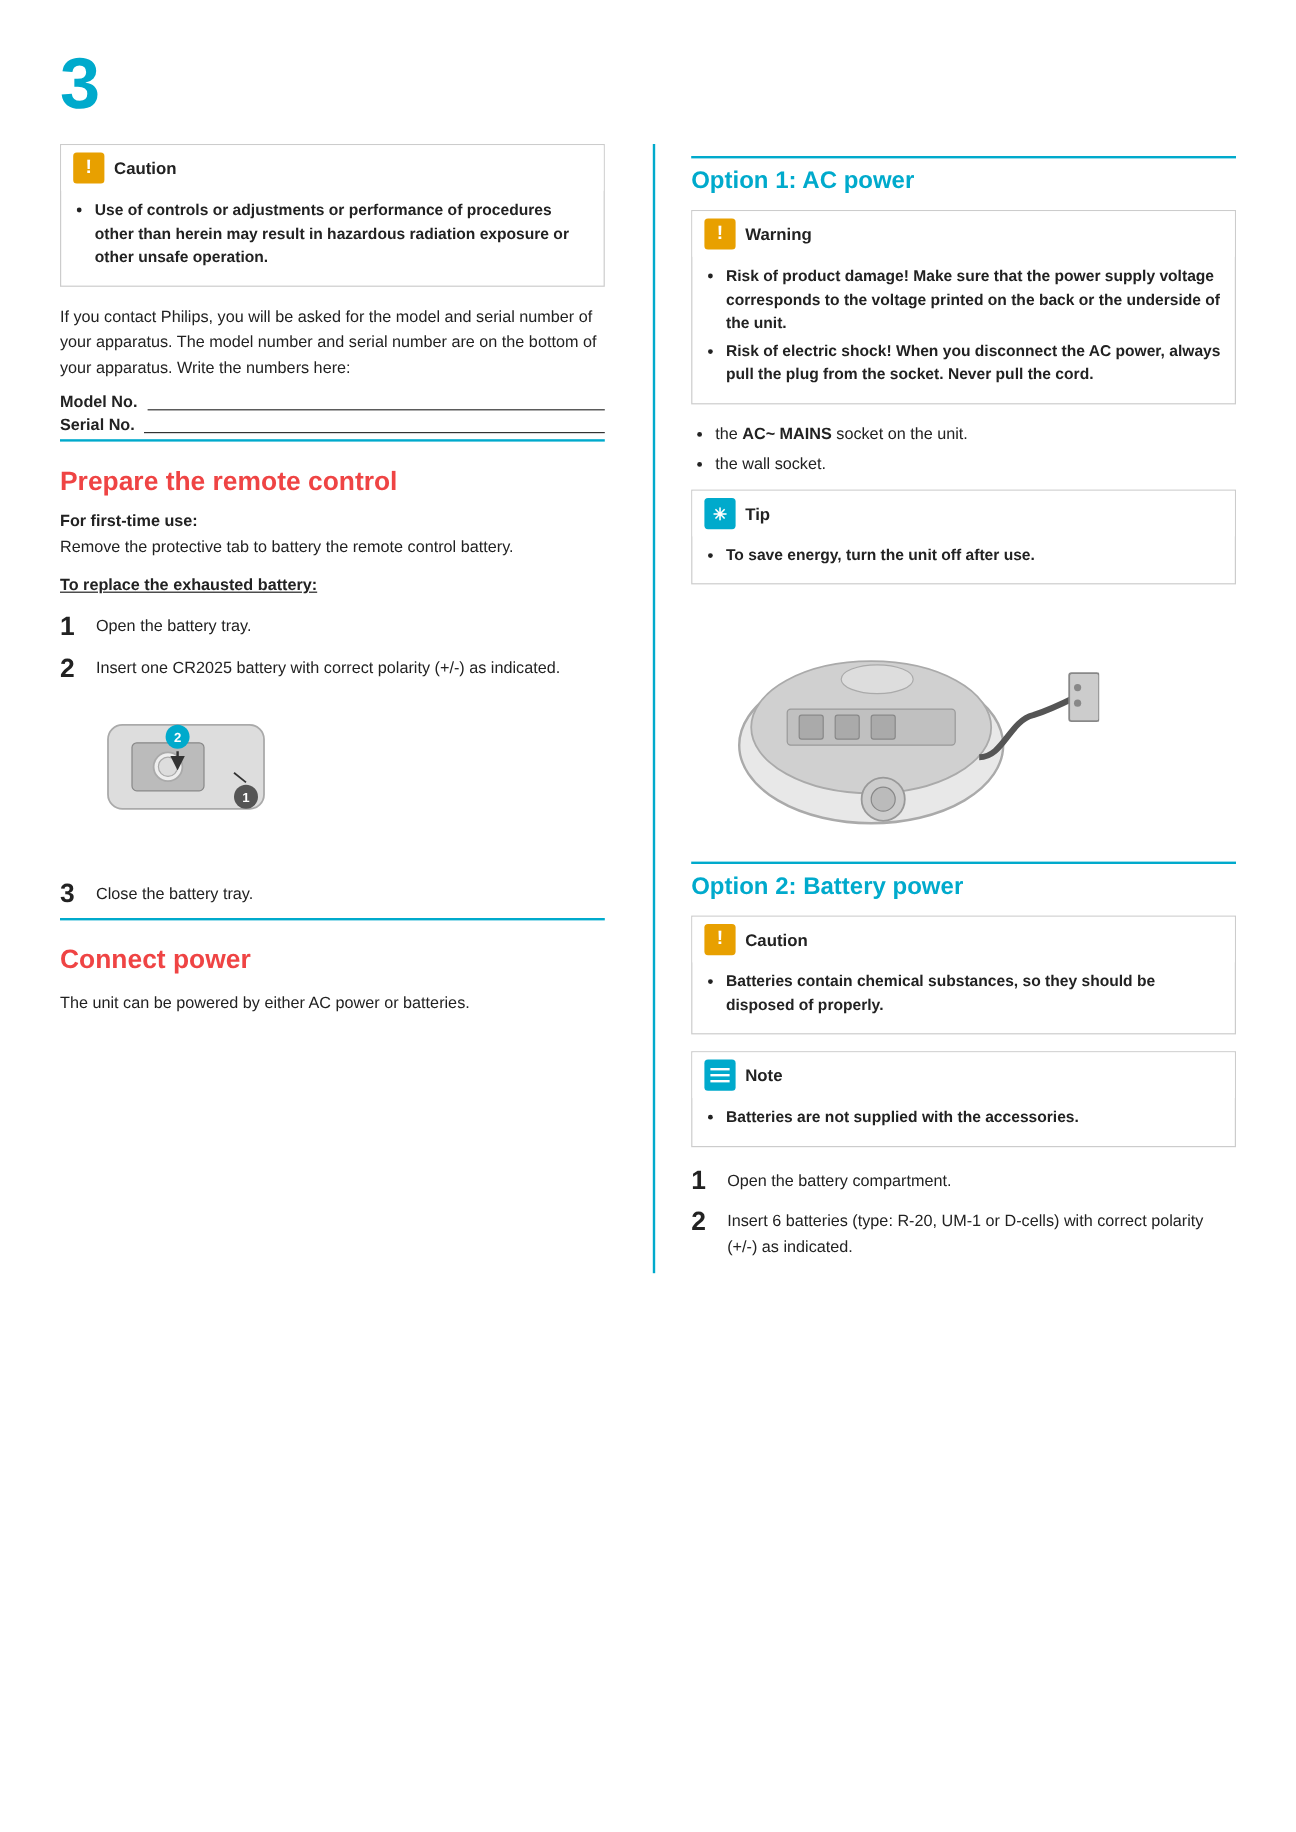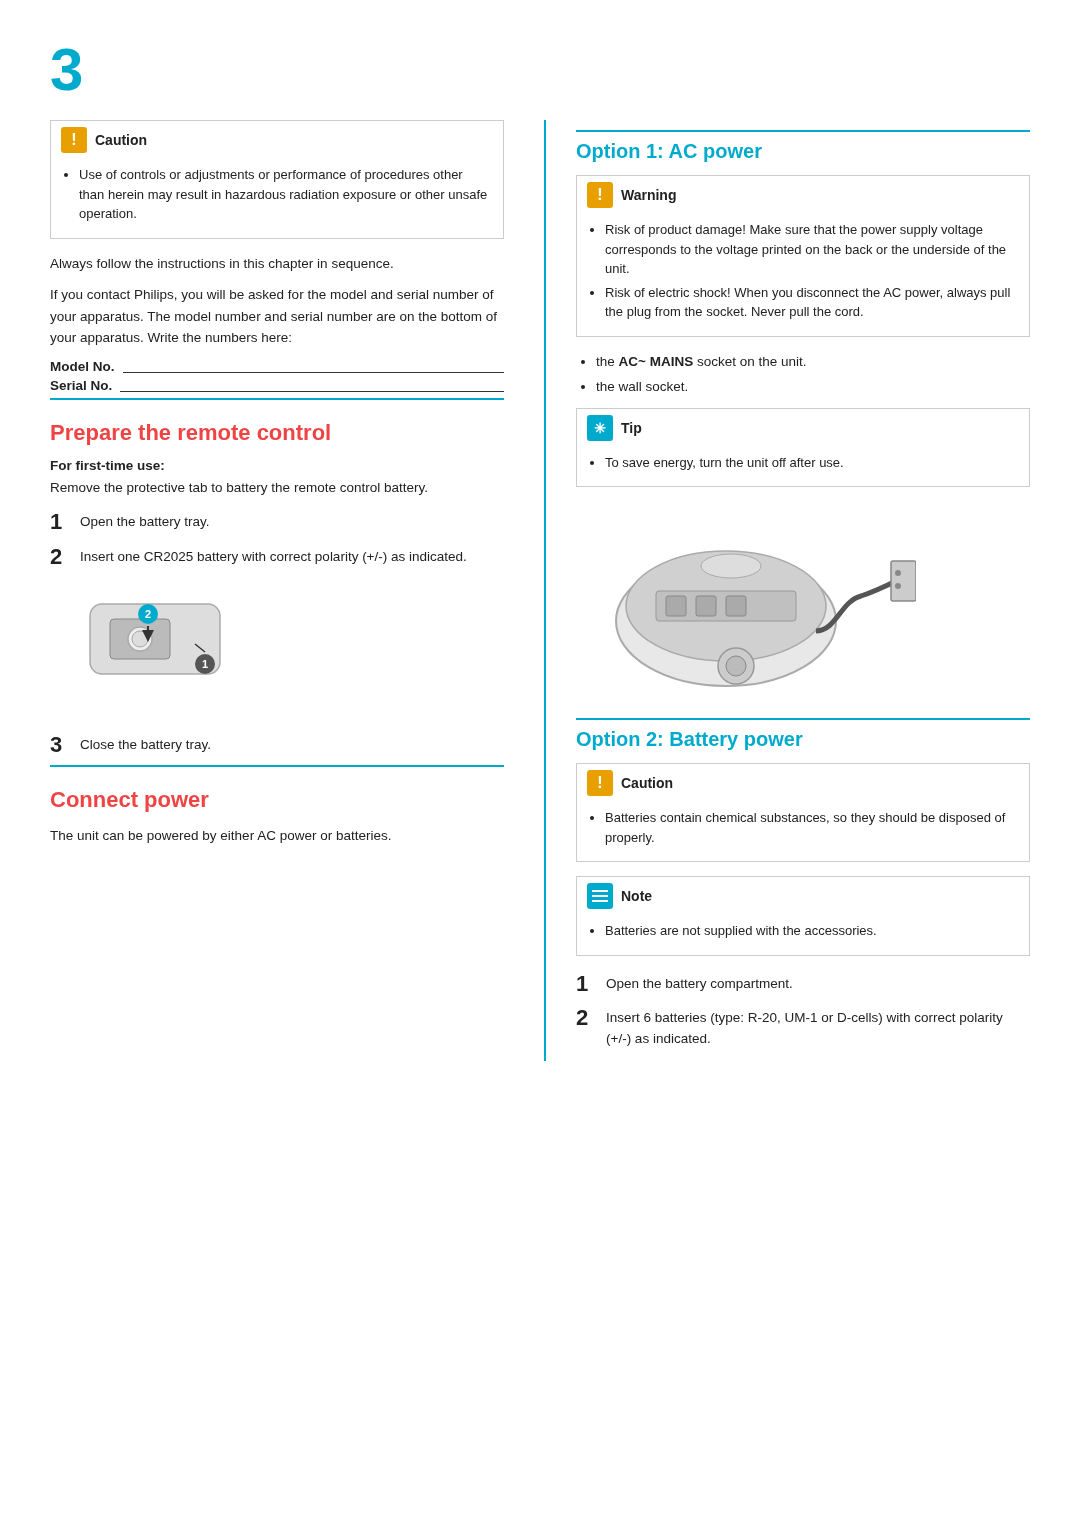--- a/index.html
+++ b/index.html
@@ -123,20 +123,21 @@
     .notice-body {
       padding: 6px 12px 10px 12px;
       font-size: 13px;
       line-height: 1.5;
     }
     .notice-body ul {
       padding-left: 16px;
     }
     .notice-body li {
       margin-bottom: 4px;
+      font-weight: bold;
     }
 
     
     .section-heading {
       font-size: 22px;
       font-weight: bold;
       color: #ef4444;
       border-top: 2px solid #00aacc;
       padding-top: 20px;
       margin-bottom: 12px;
@@ -265,39 +266,39 @@
           <div class="notice-icon-caution">!</div>
           <span>Caution</span>
         </div>
         <div class="notice-body">
           <ul>
             <li><span>Use of controls or adjustments or performance of procedures other than herein may result in hazardous radiation exposure or other unsafe operation.</span></li>
           </ul>
         </div>
       </div>
 
-      <p class="body-text">Always follow the instructions in this chapter in sequence.</p>
       <p class="body-text">If you contact Philips, you will be asked for the model and serial number of your apparatus. The model number and serial number are on the bottom of your apparatus. Write the numbers here:</p>
 
       <div class="form-field">
         <span>Model No.</span>
         <div class="form-line"></div>
       </div>
       <div class="form-field">
         <span>Serial No.</span>
         <div class="form-line"></div>
       </div>
 
       <div class="section-heading">Prepare the remote control</div>
 
       <div class="sub-heading">
         <span>For first-time use:</span>
       </div>
       <p class="body-text">Remove the protective tab to battery the remote control battery.</p>
 
+      <p class="body-text bold-underline">To replace the exhausted battery:</p>
 
       <div class="numbered-steps">
         <div class="step">
           <span class="step-num">1</span>
           <span class="step-text">Open the battery tray.</span>
         </div>
         <div class="step">
           <span class="step-num">2</span>
           <span class="step-text">Insert one CR2025 battery with correct polarity (+/-) as indicated.</span>
         </div>

